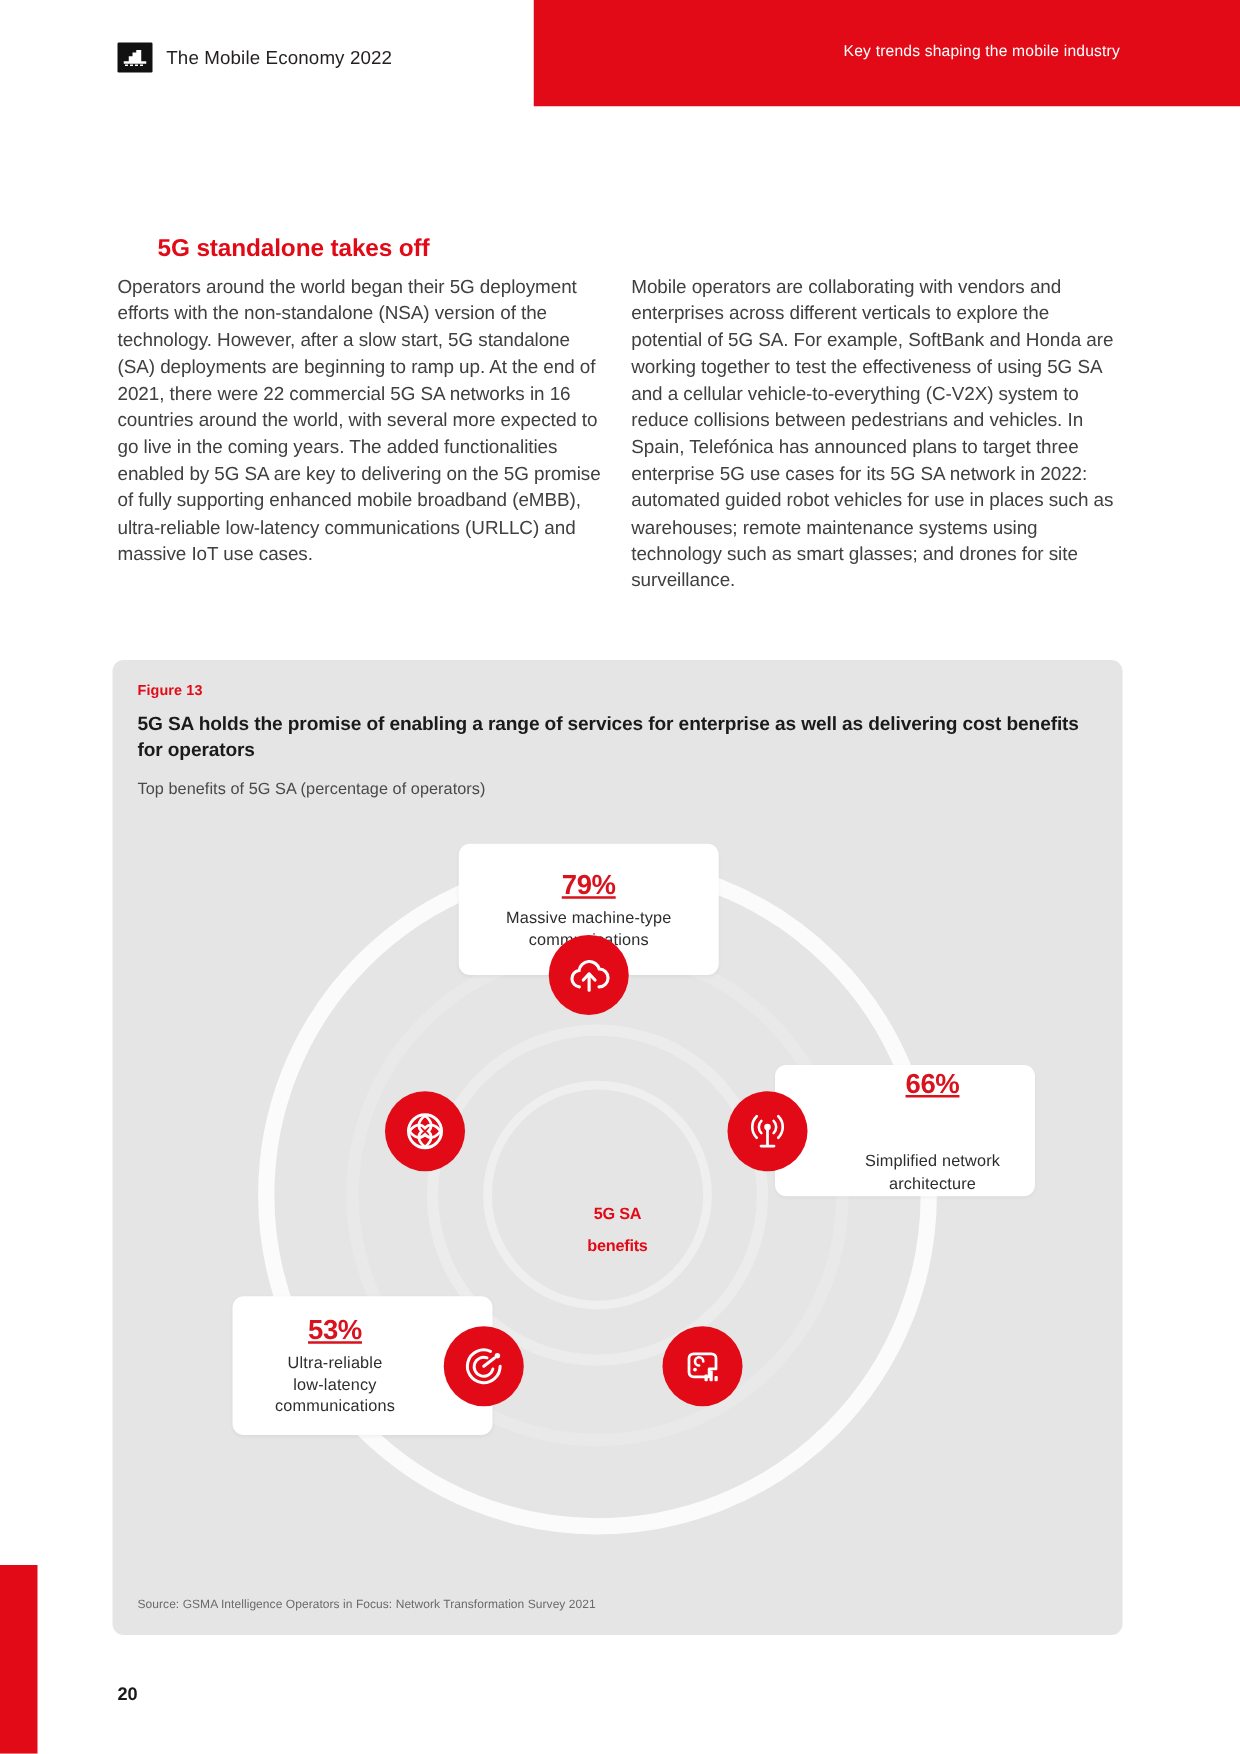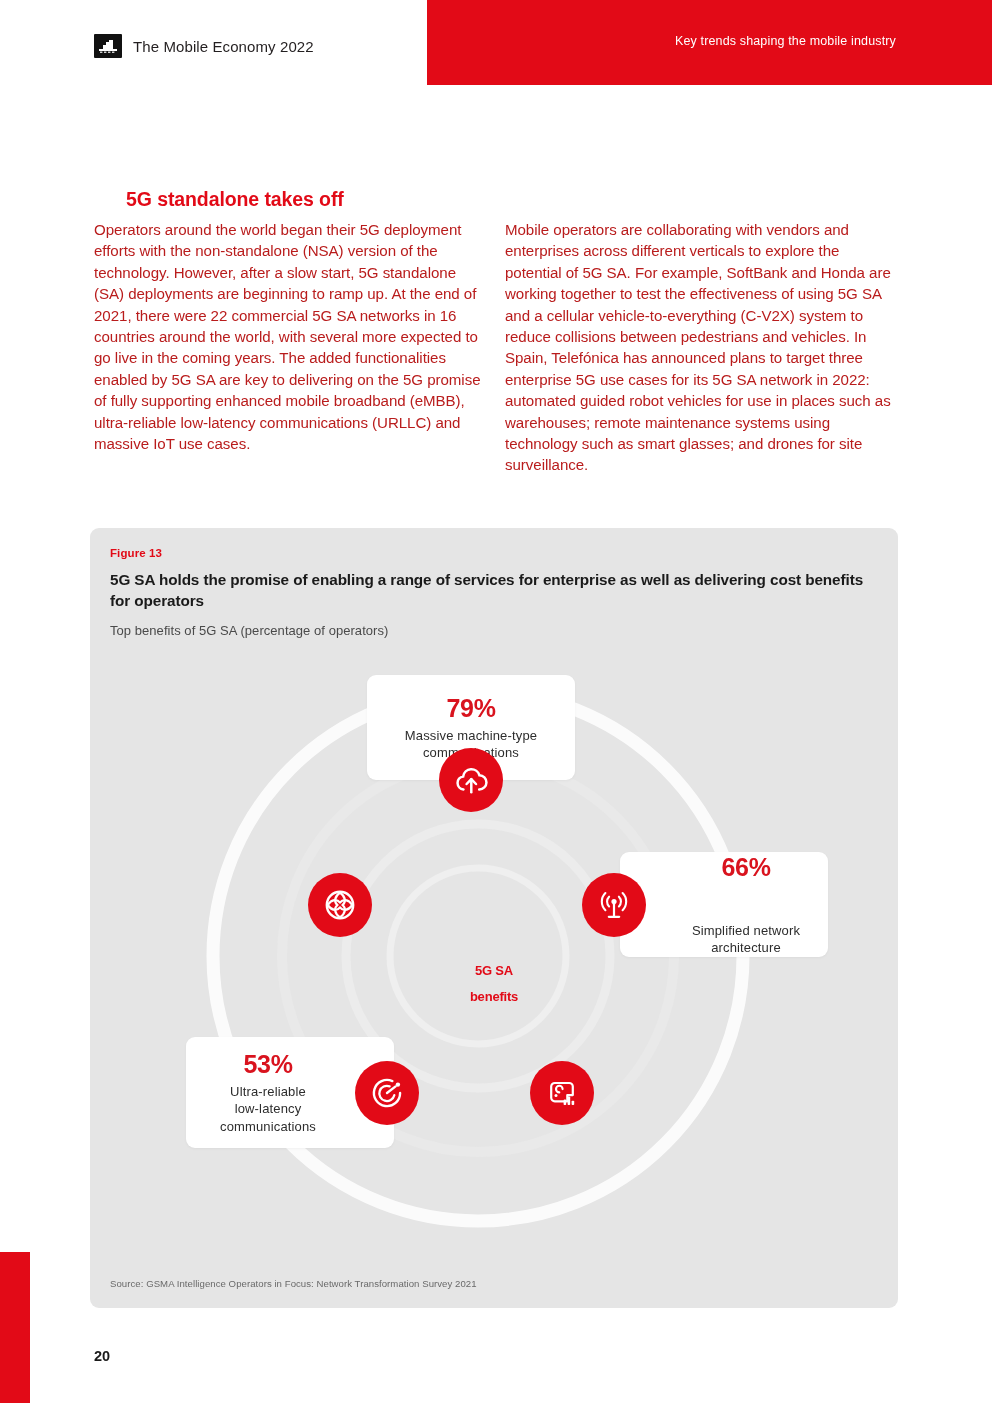--- a/index.html
+++ b/index.html
@@ -45,21 +45,21 @@
     font-size:19.5px; font-weight:bold; color:#e20a17;
     letter-spacing:-.1px;
     margin-left:32px;
   }
   .cols{
     position:absolute; left:94px; top:219px; width:804px;
     display:flex; gap:18px;
   }
   .col{ width:393px; }
   .col p{
-    font-size:15.1px; line-height:21.4px; color:#b91c1c;
+    font-size:15.1px; line-height:21.4px; color:#404040;
     letter-spacing:-.05px;
   }
 
   
   .figure{
     position:absolute; left:90px; top:528px; width:808px; height:780px;
     background:#e5e5e5; border-radius:9px;
     overflow:hidden;
   }
   .fig-num{
@@ -92,22 +92,22 @@
     white-space:pre-line;
   }
 
   .card{
     position:absolute; background:#ffffff; border-radius:9px;
     box-shadow:0 1px 3px rgba(0,0,0,.045);
     display:flex; flex-direction:column; justify-content:center;
     align-items:center; text-align:center;
   }
   .card .pct{
-    font-size:25px; font-weight:bold; color:#d9131e;
-    letter-spacing:-.3px; margin-bottom:4px;
+    font-size:22px; font-weight:bold; color:#d9131e;
+    letter-spacing:-.3px; margin-bottom:4px;text-decoration:underline;
   }
   .card .lbl{
     font-size:13px; color:#2d2d2d; line-height:17.5px;
     letter-spacing:.15px; white-space:pre-line;
   }
 
   .node{
     position:absolute; width:64px; height:64px; border-radius:50%;
     background:#e20a17; display:flex; align-items:center; justify-content:center;
   }

